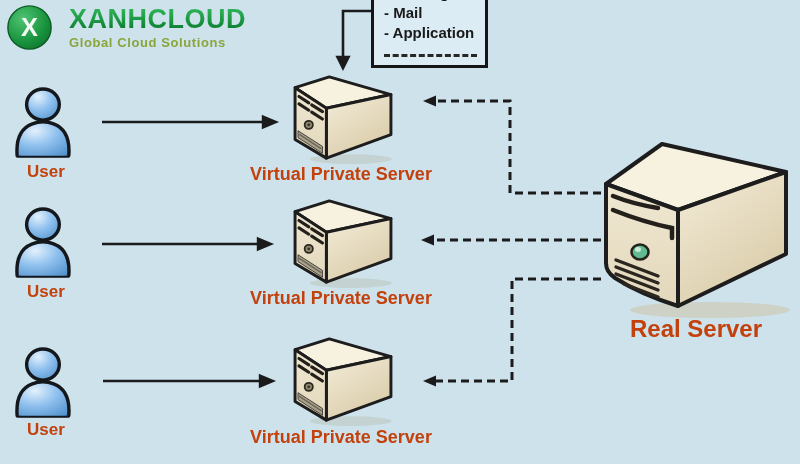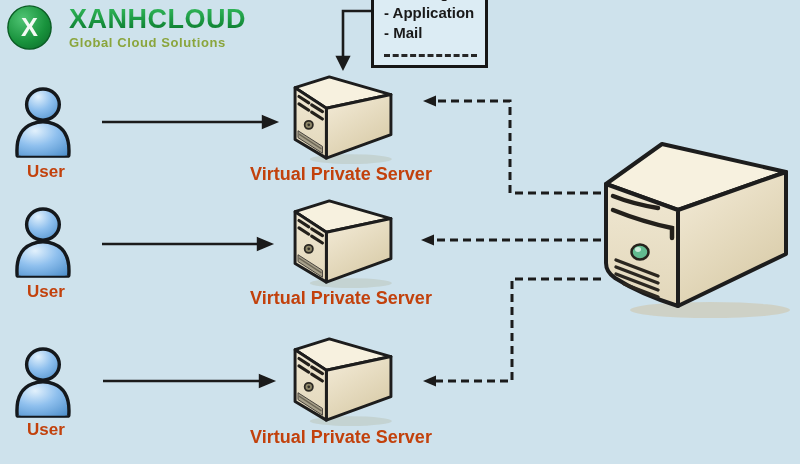--- a/index.html
+++ b/index.html
@@ -106,22 +106,22 @@
       <text x="25" y="34" text-anchor="middle" font-family="Liberation Sans,sans-serif" font-size="27" font-weight="800" fill="#f4faf5">X</text>
     </svg>
     <div class="logo-text">
       <div class="brand">XANHCLOUD</div>
       <div class="tagline">Global Cloud Solutions</div>
     </div>
   </div>
 
   <div class="services-box">
     <div class="svc-item">- Hosting</div>
+    <div class="svc-item">- Mail</div>
     <div class="svc-item">- Application</div>
-    <div class="svc-item">- Mail</div>
     <div class="dash-line"></div>
   </div>
 
   <svg class="abs" style="left:8px;top:86px" width="76" height="72" viewBox="0 0 100 94">
       <use href="#sym-user"></use>
     </svg>
   <div class="lbl lbl-user" style="left:8px;top:162px">User</div>
   <svg class="abs" style="left:291px;top:74px" width="104" height="90" viewBox="0 0 104 92">
       <use href="#sym-vps"></use>
     </svg>
@@ -141,20 +141,21 @@
     </svg>
   <div class="lbl lbl-user" style="left:8px;top:420px">User</div>
   <svg class="abs" style="left:291px;top:336px" width="104" height="90" viewBox="0 0 104 92">
       <use href="#sym-vps"></use>
     </svg>
   <div class="lbl lbl-vps" style="left:246px;top:427px">Virtual Private Server</div>
 
   <svg class="abs" style="left:598px;top:136px" width="196" height="184" viewBox="0 0 196 184">
       <use href="#sym-real"></use>
     </svg>
+  <div class="lbl lbl-real" style="left:598px;top:315px">Real Server</div>
 
   <svg id="arrow-layer" width="800" height="464">
 
     <g stroke="#1b1b1b" stroke-width="2.4" fill="#1b1b1b">
       <line x1="102" y1="122" x2="263" y2="122"></line>
       <polygon points="263,116.5 276,122 263,127.5"></polygon>
     </g>
     <g stroke="#1b1b1b" stroke-width="2.4" fill="#1b1b1b">
       <line x1="102" y1="244" x2="258" y2="244"></line>
       <polygon points="258,238.5 271,244 258,249.5"></polygon>

